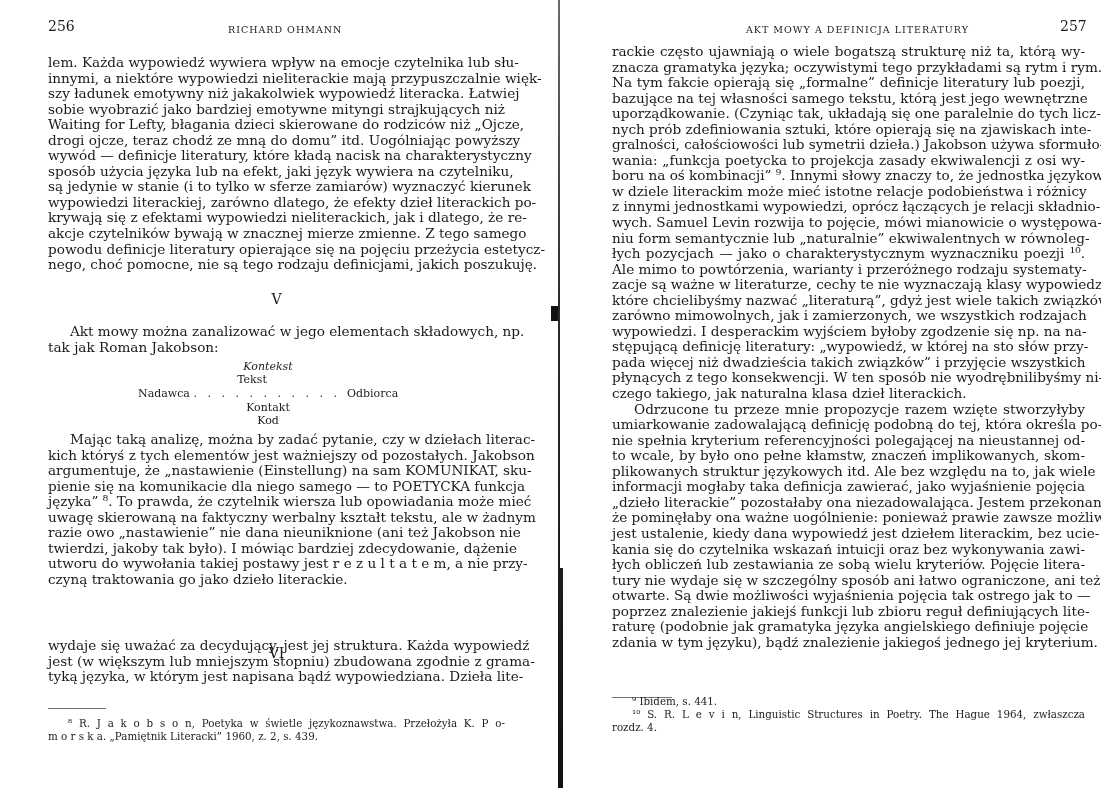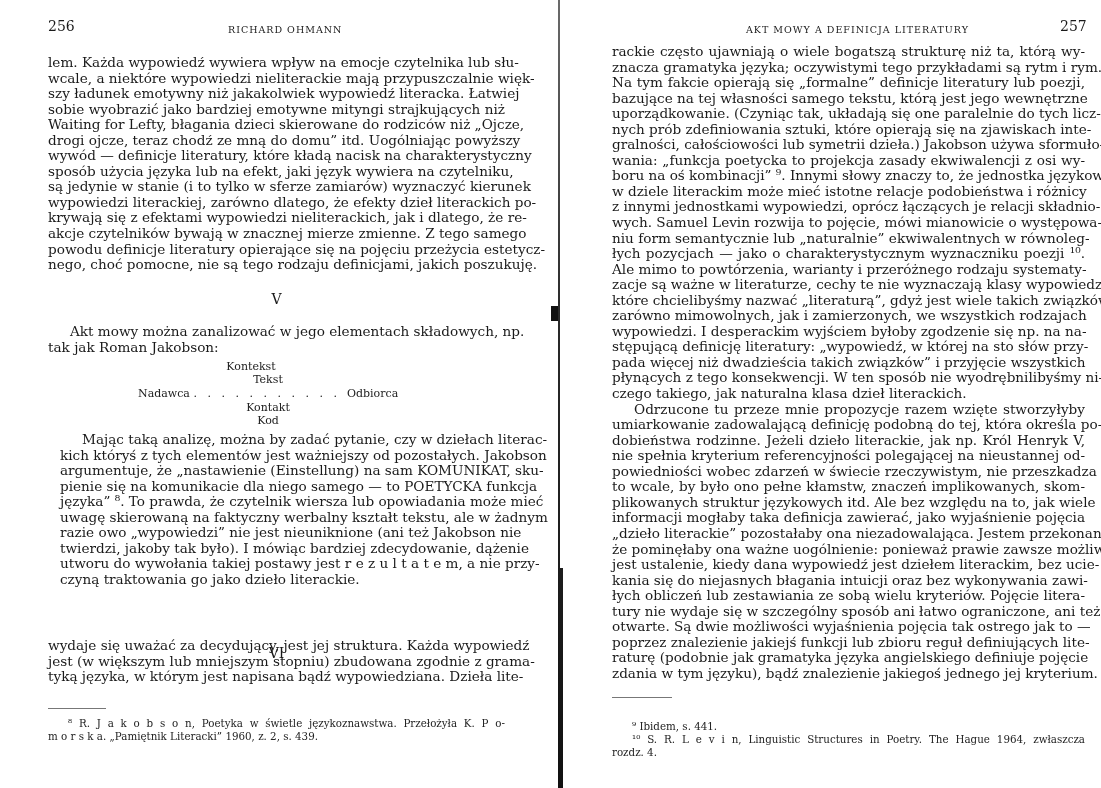--- a/index.html
+++ b/index.html
@@ -43,21 +43,21 @@
 </style>
 </head>
 <body>
 
 <div class="page page-left">
   <div class="header" style="left:48px;">256</div>
   <div class="running-head" style="left:228px;">RICHARD OHMANN</div>
 
   <div class="col" style="left:48px; top:55px; width:457px;">
     <span class="line">lem. Każda wypowiedź wywiera wpływ na emocje czytelnika lub słu-</span>
-    <span class="line">wcale, a niektóre wypowiedzi nieliterackie mają przypuszczalnie więk-</span>
+    <span class="line">innymi, a niektóre wypowiedzi nieliterackie mają przypuszczalnie więk-</span>
     <span class="line">szy ładunek emotywny niż jakakolwiek wypowiedź literacka. Łatwiej</span>
     <span class="line">sobie wyobrazić jako bardziej emotywne mityngi strajkujących niż</span>
     <span class="line">Waiting for Lefty, błagania dzieci skierowane do rodziców niż „Ojcze,</span>
     <span class="line">drogi ojcze, teraz chodź ze mną do domu” itd. Uogólniając powyższy</span>
     <span class="line">wywód — definicje literatury, które kładą nacisk na charakterystyczny</span>
     <span class="line">sposób użycia języka lub na efekt, jaki język wywiera na czytelniku,</span>
     <span class="line">są jedynie w stanie (i to tylko w sferze zamiarów) wyznaczyć kierunek</span>
     <span class="line">wypowiedzi literackiej, zarówno dlatego, że efekty dzieł literackich po-</span>
     <span class="line">krywają się z efektami wypowiedzi nieliterackich, jak i dlatego, że re-</span>
     <span class="line">akcje czytelników bywają w znacznej mierze zmienne. Z tego samego</span>
@@ -66,37 +66,37 @@
   </div>
 
   <div class="section-head" style="left:48px; width:457px; top:291px;">V</div>
 
   <div class="col" style="left:48px; top:324px; width:457px;">
     <span class="line" style="padding-left:22px;">Akt mowy można zanalizować w jego elementach składowych, np.</span>
     <span class="line last">tak jak Roman Jakobson:</span>
   </div>
 
   <div>
-    <div class="diagram" style="left:211px; width:80px; top:360px;">Kontekst</div>
-    <div class="diagram" style="left:228px; width:80px; top:373px;">Tekst</div>
+    <div class="diagram" style="left:228px; width:80px; top:360px;font-style:italic;">Kontekst</div>
+    <div class="diagram" style="left:212px; width:80px; top:373px;">Tekst</div>
     <div class="diagram" style="left:138px; top:387px; text-align:right;">Nadawca</div>
     <div class="diagram" style="left:192px; width:150px; top:387px; letter-spacing:3.5px;">. . . . . . . . . . . .</div>
     <div class="diagram" style="left:347px; top:387px; text-align:left;">Odbiorca</div>
     <div class="diagram" style="left:228px; width:80px; top:401px;">Kontakt</div>
     <div class="diagram" style="left:228px; width:80px; top:414px;">Kod</div>
   </div>
 
-  <div class="col" style="left:60px; top:432px; width:457px;">
+  <div class="col" style="left:48px; top:432px; width:457px;">
     <span class="line" style="padding-left:22px;">Mając taką analizę, można by zadać pytanie, czy w dziełach literac-</span>
     <span class="line">kich któryś z tych elementów jest ważniejszy od pozostałych. Jakobson</span>
     <span class="line">argumentuje, że „nastawienie (Einstellung) na sam KOMUNIKAT, sku-</span>
     <span class="line">pienie się na komunikacie dla niego samego — to POETYCKA funkcja</span>
     <span class="line">języka” ⁸. To prawda, że czytelnik wiersza lub opowiadania może mieć</span>
     <span class="line">uwagę skierowaną na faktyczny werbalny kształt tekstu, ale w żadnym</span>
-    <span class="line">razie owo „wypowiedzi” nie jest nieuniknione (ani też Jakobson nie</span>
+    <span class="line">razie owo „nastawienie” nie dana nieuniknione (ani też Jakobson nie</span>
     <span class="line">twierdzi, jakoby tak było). I mówiąc bardziej zdecydowanie, dążenie</span>
     <span class="line">utworu do wywołania takiej postawy jest r e z u l t a t e m, a nie przy-</span>
     <span class="line last">czyną traktowania go jako dzieło literackie.</span>
   </div>
 
   <div class="section-head" style="left:48px; width:457px; top:608px;margin-top:37px;">VI</div>
 
   <div class="col" style="left:48px; top:638px; width:457px;">
     <span class="line">wydaje się uważać za decydujący, jest jej struktura. Każda wypowiedź</span>
     <span class="line">jest (w większym lub mniejszym stopniu) zbudowana zgodnie z grama-</span>
@@ -138,39 +138,37 @@
     <span class="line">zacje są ważne w literaturze, cechy te nie wyznaczają klasy wypowiedzi,</span>
     <span class="line">które chcielibyśmy nazwać „literaturą”, gdyż jest wiele takich związków</span>
     <span class="line">zarówno mimowolnych, jak i zamierzonych, we wszystkich rodzajach</span>
     <span class="line">wypowiedzi. I desperackim wyjściem byłoby zgodzenie się np. na na-</span>
     <span class="line">stępującą definicję literatury: „wypowiedź, w której na sto słów przy-</span>
     <span class="line">pada więcej niż dwadzieścia takich związków” i przyjęcie wszystkich</span>
     <span class="line">płynących z tego konsekwencji. W ten sposób nie wyodrębnilibyśmy ni-</span>
     <span class="line last">czego takiego, jak naturalna klasa dzieł literackich.</span>
     <span class="line" style="padding-left:22px;">Odrzucone tu przeze mnie propozycje razem wzięte stworzyłyby</span>
     <span class="line">umiarkowanie zadowalającą definicję podobną do tej, która określa po-</span>
-    <span class="line">dobieństwa rodzinne. Jeżeli dzieło literackie, jak np. Król Henryk V,</span>
     <span class="line">nie spełnia kryterium referencyjności polegającej na nieustannej od-</span>
-    <span class="line">powiedniości wobec zdarzeń w świecie rzeczywistym, nie przeszkadza</span>
     <span class="line">to wcale, by było ono pełne kłamstw, znaczeń implikowanych, skom-</span>
     <span class="line">plikowanych struktur językowych itd. Ale bez względu na to, jak wiele</span>
     <span class="line">informacji mogłaby taka definicja zawierać, jako wyjaśnienie pojęcia</span>
     <span class="line">„dzieło literackie” pozostałaby ona niezadowalająca. Jestem przekonany,</span>
     <span class="line">że pominęłaby ona ważne uogólnienie: ponieważ prawie zawsze możliwe</span>
     <span class="line">jest ustalenie, kiedy dana wypowiedź jest dziełem literackim, bez ucie-</span>
-    <span class="line">kania się do niejasnych błagania intuicji oraz bez wykonywania zawi-</span>
+    <span class="line">kania się do czytelnika wskazań intuicji oraz bez wykonywania zawi-</span>
     <span class="line">łych obliczeń lub zestawiania ze sobą wielu kryteriów. Pojęcie litera-</span>
     <span class="line">tury nie wydaje się w szczególny sposób ani łatwo ograniczone, ani też</span>
     <span class="line">otwarte. Są dwie możliwości wyjaśnienia pojęcia tak ostrego jak to —</span>
     <span class="line">poprzez znalezienie jakiejś funkcji lub zbioru reguł definiujących lite-</span>
     <span class="line">raturę (podobnie jak gramatyka języka angielskiego definiuje pojęcie</span>
     <span class="line">zdania w tym języku), bądź znalezienie jakiegoś jednego jej kryterium.</span>
   </div>
 
   <div class="fnrule" style="left:52px; top:697px; width:60px;"></div>
-  <div class="fn" style="left:52px; top:720px; width:473px;">
+  <div class="fn" style="left:52px; top:695px; width:473px;">
     <span class="line last" style="padding-left:20px;">⁹ Ibidem, s. 441.</span>
     <span class="line" style="padding-left:20px;">¹⁰ S. R. L e v i n, Linguistic Structures in Poetry. The Hague 1964, zwłaszcza</span>
     <span class="line last">rozdz. 4.</span>
   </div>
 
   <div class="fn" style="left:52px; top:758px; font-size:8.5px;margin-top:48px;">17 — Pamiętnik Literacki 1960, z. 2</div>
 </div>
 
 </body></html>

